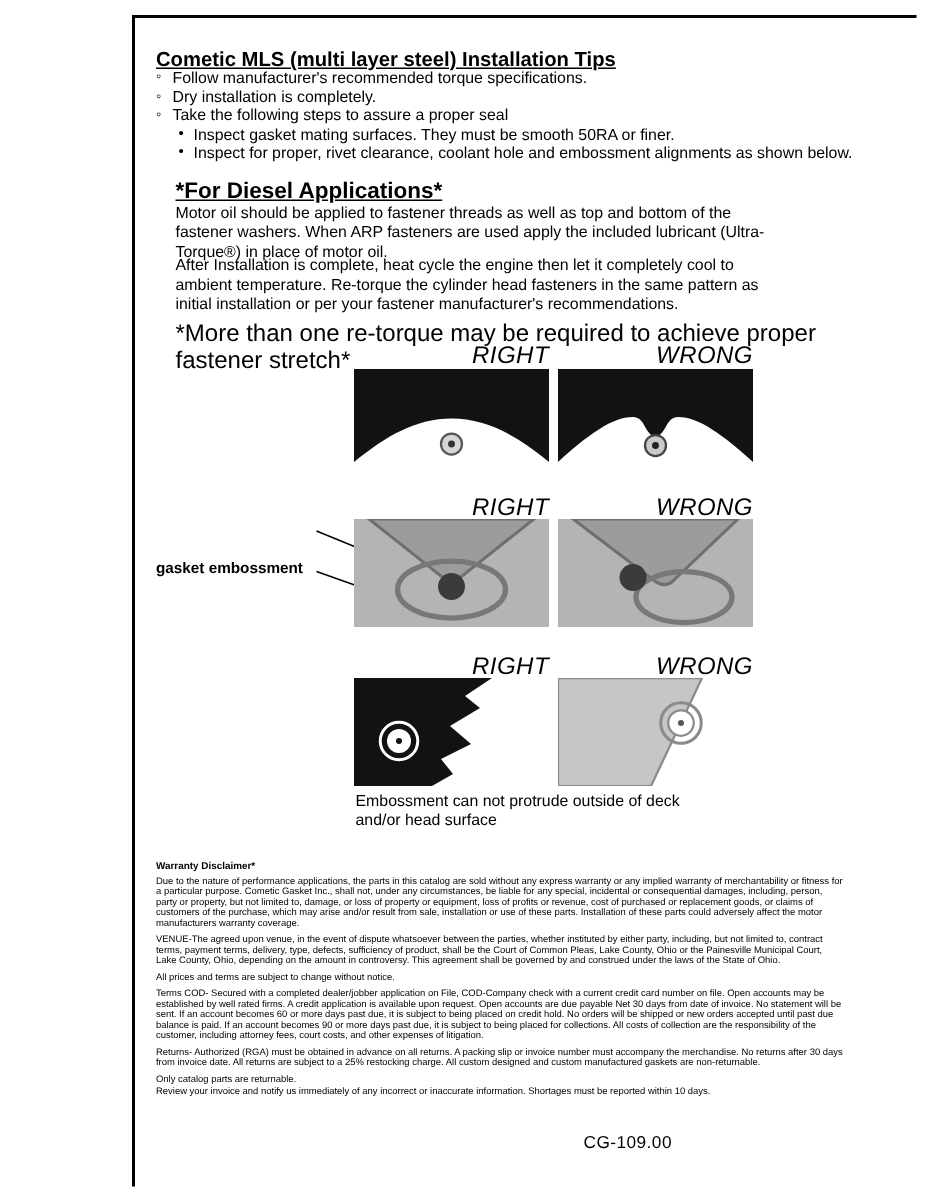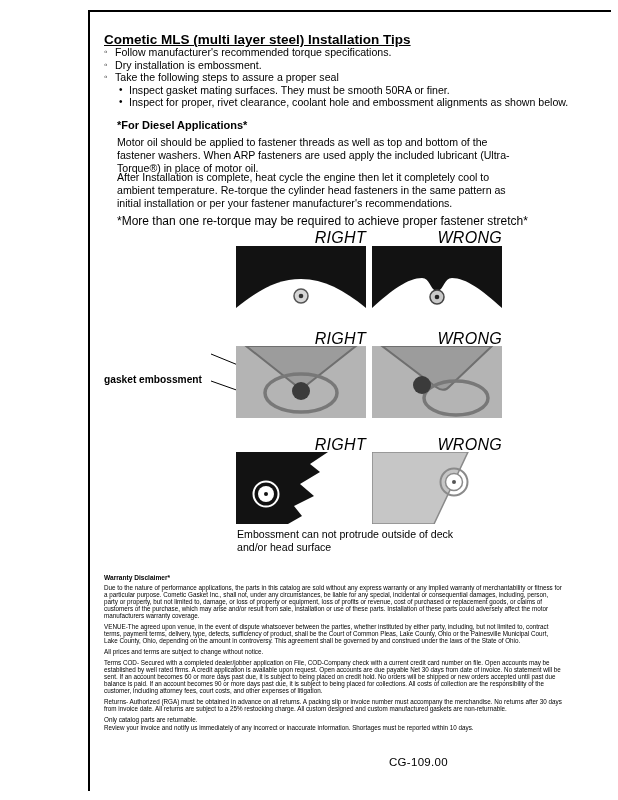--- a/index.html
+++ b/index.html
@@ -23,25 +23,25 @@
 
   
   .title { left: 104px; top: 20px; font-size: 13.5px; font-weight: bold; text-decoration: underline; white-space: nowrap; margin-top: 12px; }
   .bullets { left: 104px; top: 46px; width: 480px; font-size: 10.6px; line-height: 12.6px; }
   .tip-row { display: flex; }
   .tip-row.sub { margin-left: 15px; }
   .tip-marker { width: 11px; flex: 0 0 11px; font-size: 10px; }
   .tip-row.sub .tip-marker { width: 10px; flex-basis: 10px; }
 
   
-  .diesel-heading { left: 117px; top: 119px; font-size: 11px; font-weight: bold; }
+  .diesel-heading { left: 117px; top: 119px; font-size: 15px; font-weight: bold; text-decoration: underline; }
   .diesel-p { left: 117px; width: 398px; font-size: 10.6px; line-height: 13.2px; }
   .diesel-p1 { top: 136px; }
   .diesel-p2 { top: 171px; }
-  .diesel-note { left: 117px; top: 214px; width: 430px; font-size: 12px; }
+  .diesel-note { left: 117px; top: 214px; width: 430px; font-size: 16px; }
 
   
   .dlabel { width: 130px; text-align: right; font-size: 16px; letter-spacing: 0.3px; font-style: italic; }
   .dimg { width: 130px; overflow: hidden; }
   .dimg svg { display: block; }
   .caption { font-size: 10.6px; line-height: 12.5px; }
 
   .lbl-r1-right { left: 236px; top: 229px; }
   .lbl-r1-wrong { left: 372px; top: 229px; }
   .img-r1-left  { left: 236px; top: 246px; height: 62px; }
@@ -82,21 +82,21 @@
 
   <h1 class="abs title">Cometic MLS (multi layer steel) Installation Tips</h1>
 
   <div class="abs bullets">
     <div class="tip-row">
       <span class="tip-marker">◦</span>
       <span>Follow manufacturer's recommended torque specifications.</span>
     </div>
     <div class="tip-row">
       <span class="tip-marker">◦</span>
-      <span>Dry installation is embossment.</span>
+      <span>Dry installation is completely.</span>
     </div>
     <div class="tip-row">
       <span class="tip-marker">◦</span>
       <span>Take the following steps to assure a proper seal</span>
     </div>
     <div class="tip-row sub">
       <span class="tip-marker">•</span>
       <span>Inspect gasket mating surfaces.  They must be smooth 50RA or finer.</span>
     </div>
     <div class="tip-row sub">

